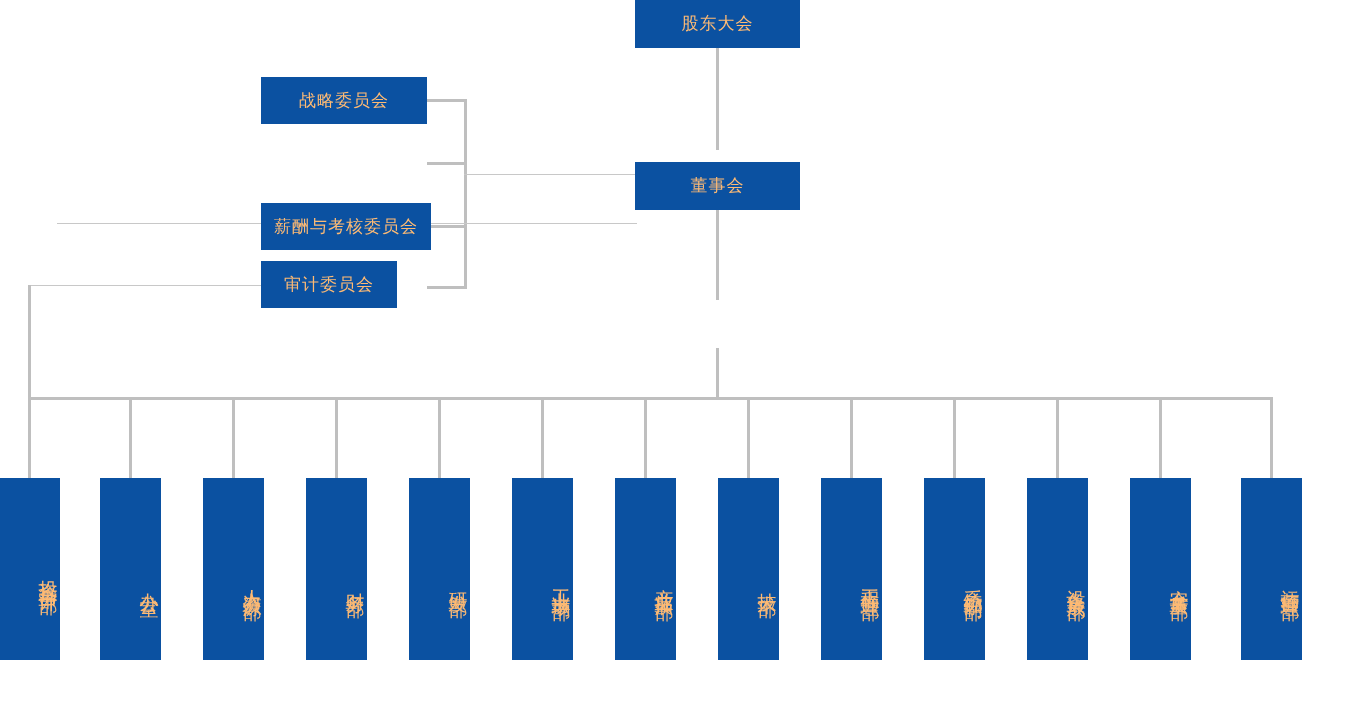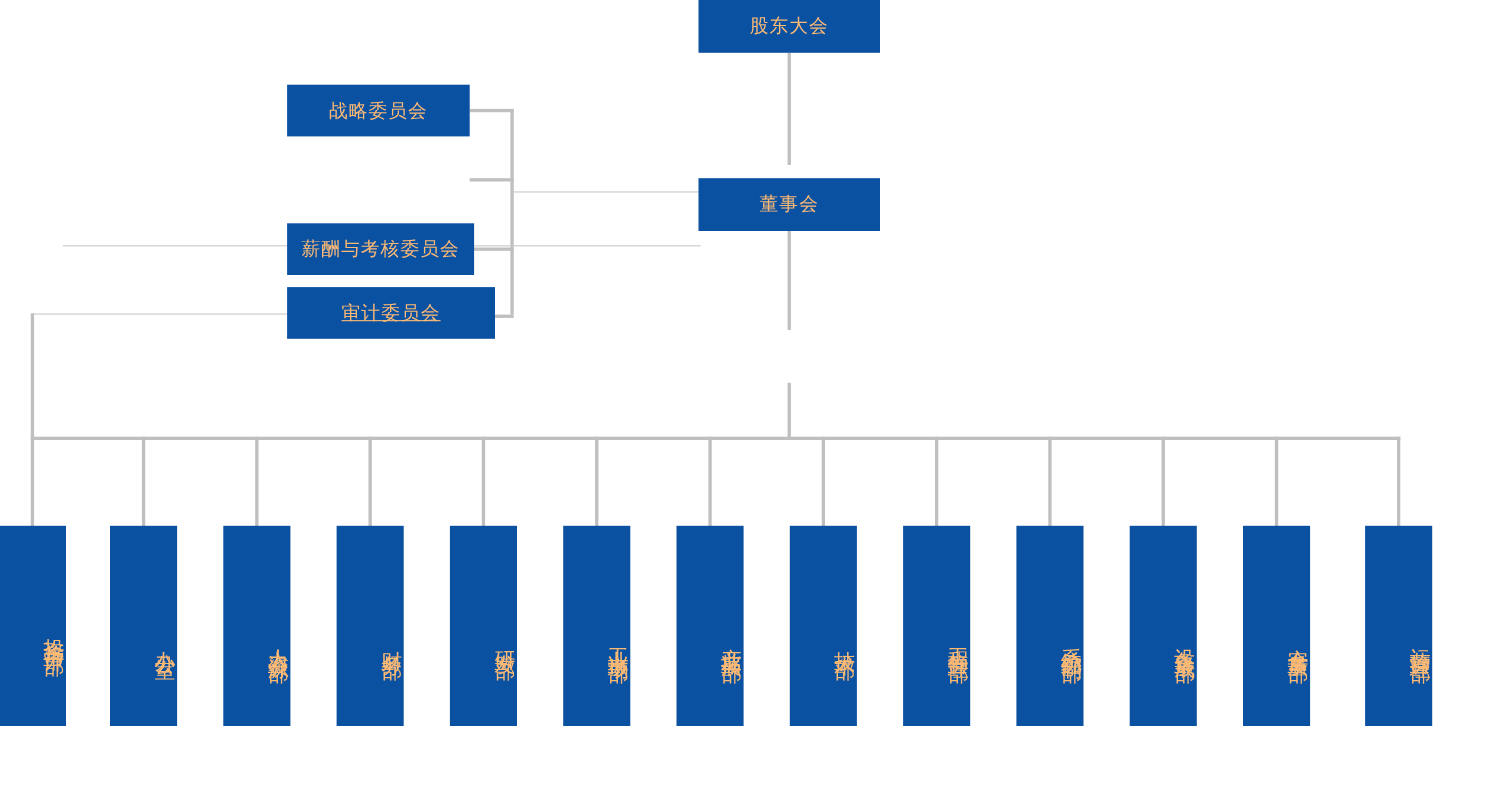--- a/index.html
+++ b/index.html
@@ -110,21 +110,21 @@
 
   <div class="node node-comm" style="left:261px; top:77px; width:166px; height:47px;">
     <span>战略委员会</span>
   </div>
 
 
   <div class="node node-comm" style="left:261px; top:203px; width:170px; height:47px;">
     <span>薪酬与考核委员会</span>
   </div>
 
-  <div class="node node-comm" style="left:261px; top:261px; width:189px; height:47px;text-decoration:underline;">
+  <div class="node node-comm" style="left:261px; top:261px; width:136px; height:47px;">
     <span>审计委员会</span>
   </div>
 
   <div class="node node-dept tall-text" style="left:0px; top:478px; width:60px; height:182px;">
     <span>投资与审计部</span>
   </div>
 
   <div class="node node-dept" style="left:100px; top:478px; width:61px; height:182px;">
     <span>办公室</span>
   </div>

